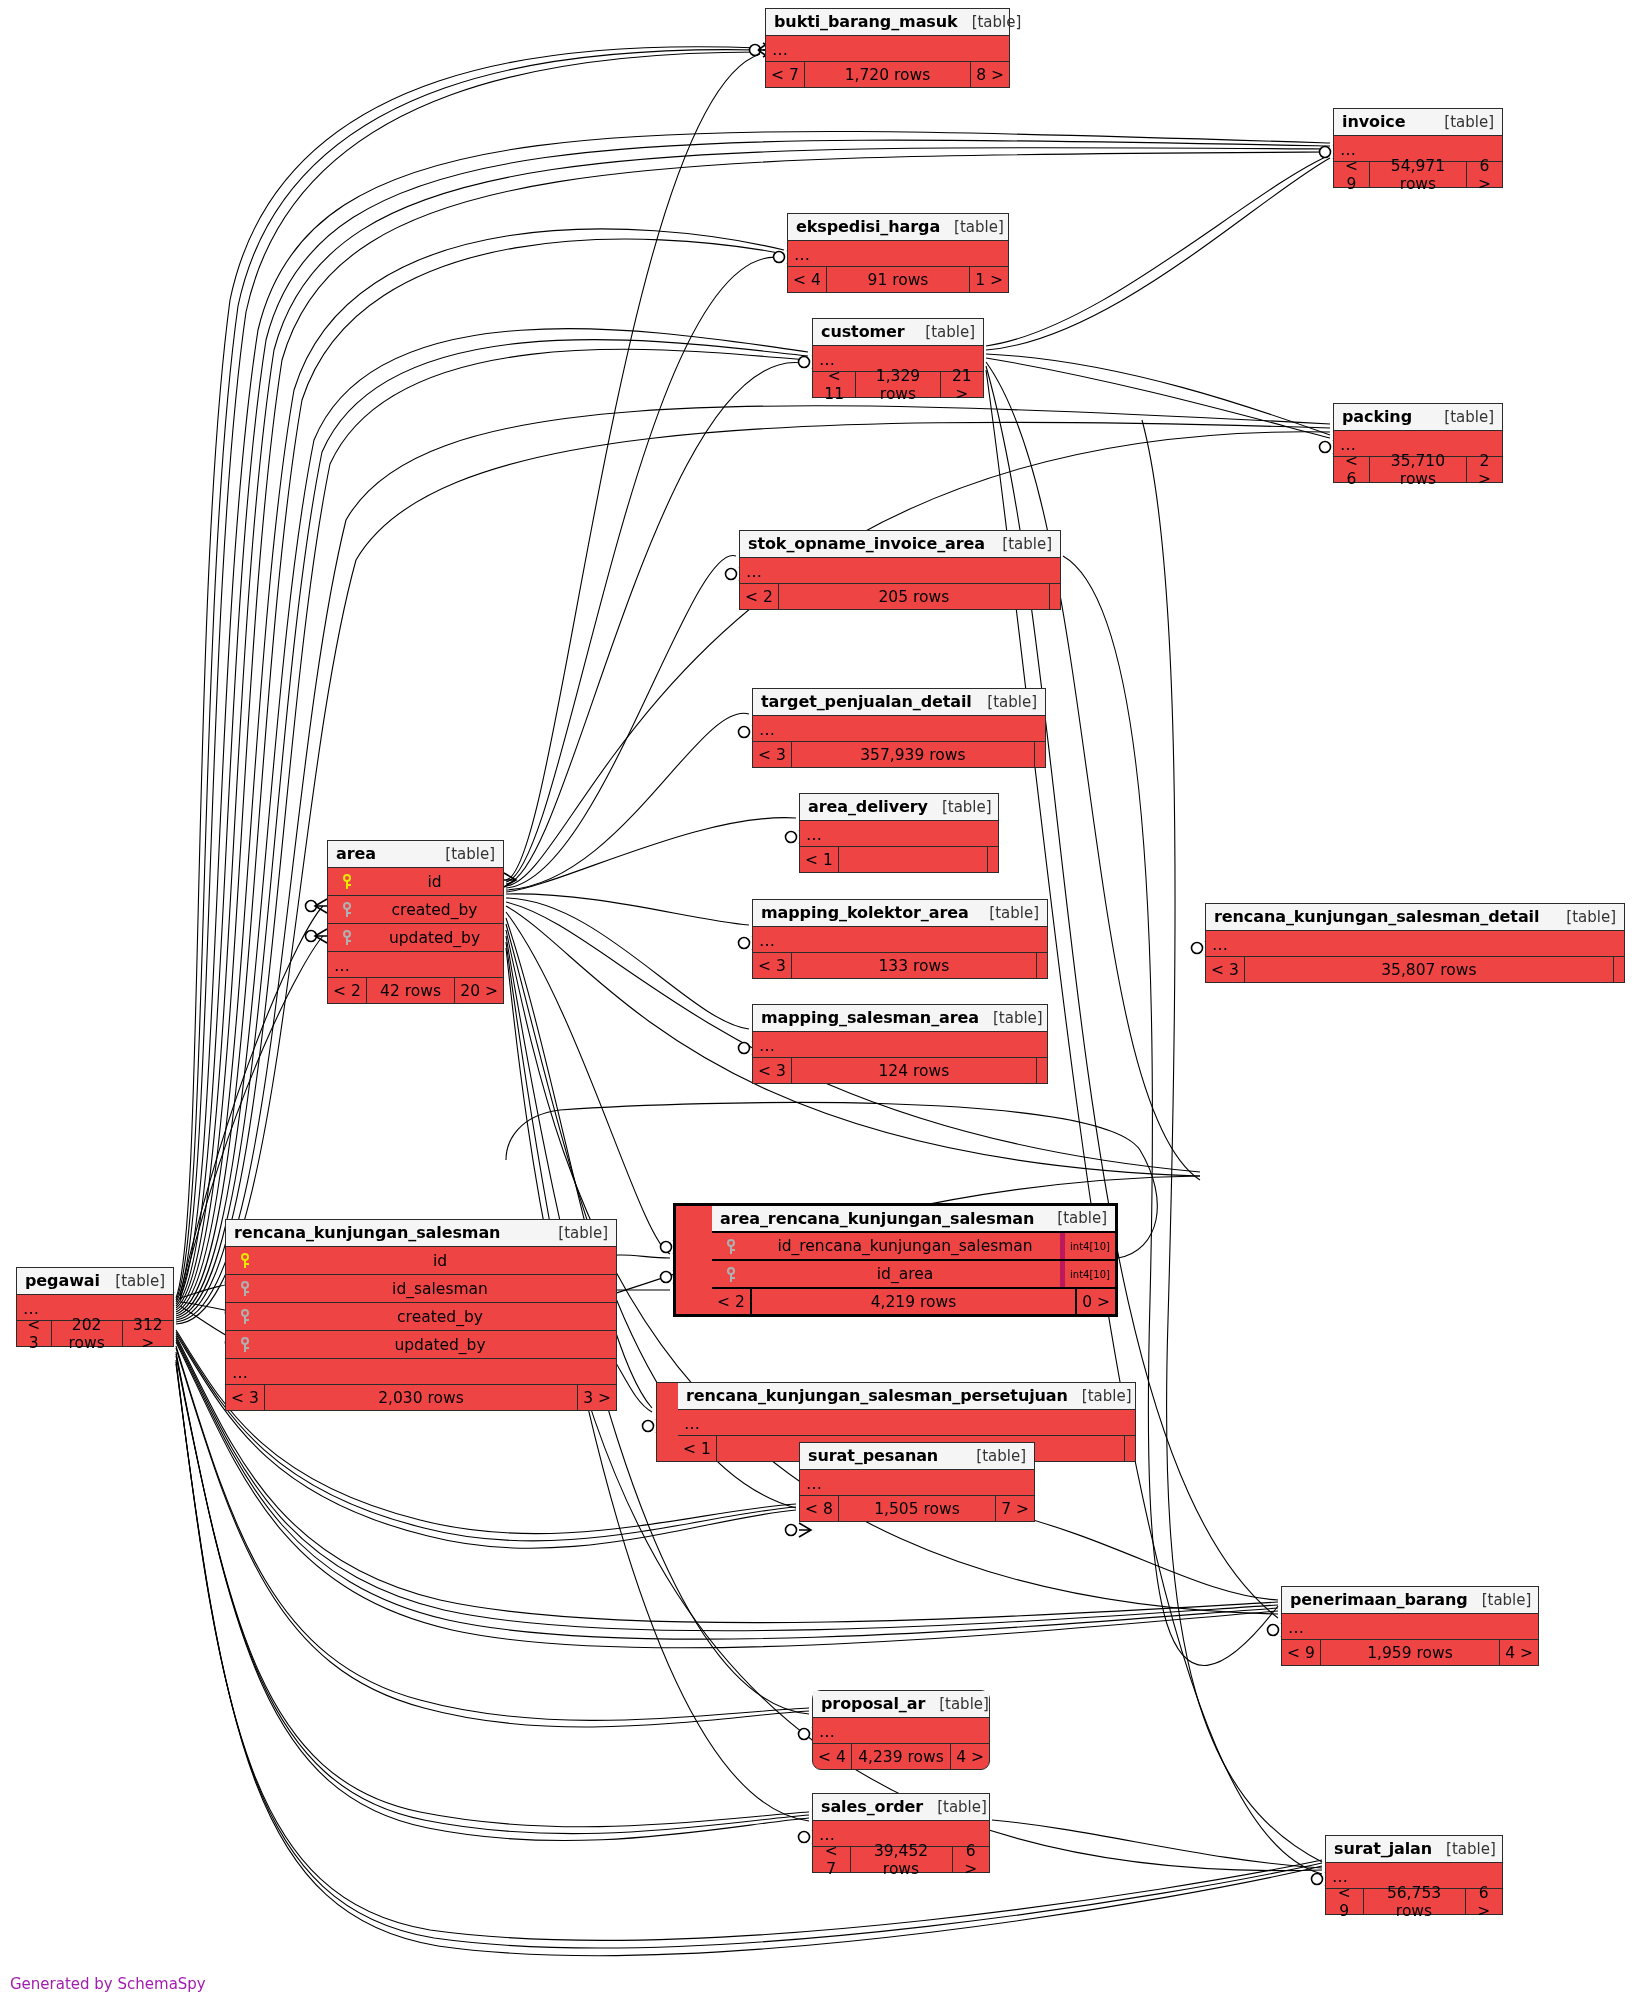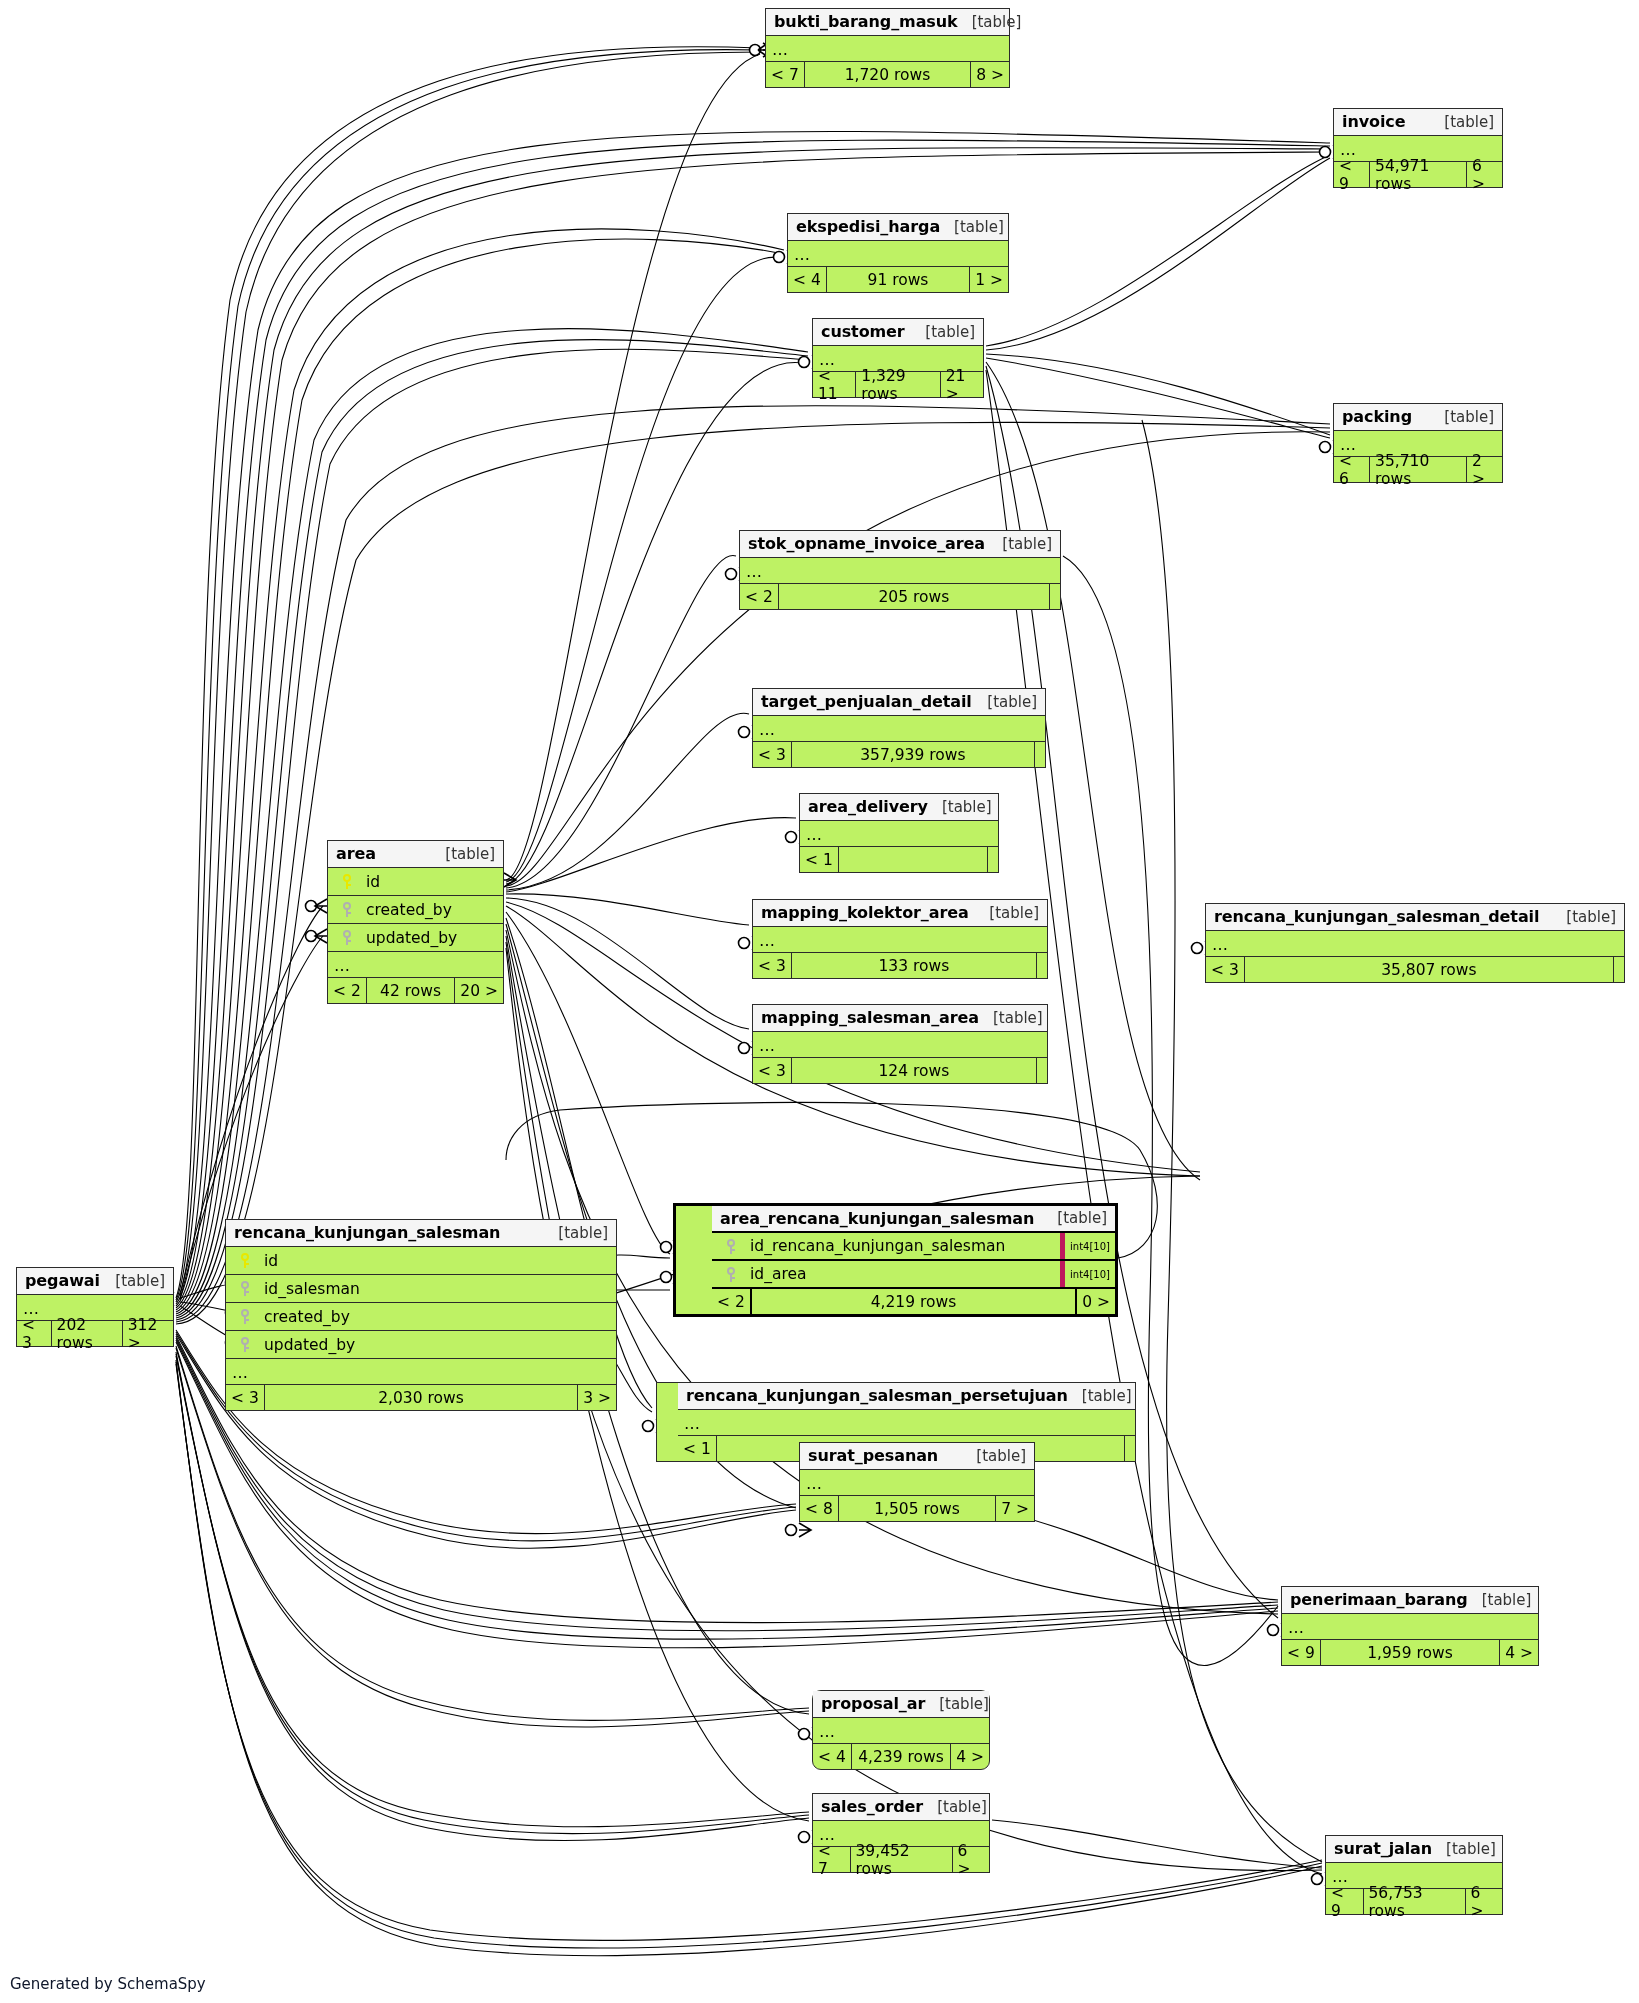--- a/index.html
+++ b/index.html
@@ -22,24 +22,25 @@
   }
   #edges {
     position: absolute;
     left: 0; top: 0;
     width: 1639px;
     height: 2003px;
     pointer-events: none;
   }
   .node {
     position: absolute;
-    background: #bef264;
+    background: #ef4444;
     border: 1px solid #2b2b2b;
     box-sizing: border-box;
     z-index: 5;
+    text-align: center;
   }
   .node.focus {
     border: 3px solid #000000;
   }
   .hdr {
     background: #f5f5f5;
     border-bottom: 1px solid #2b2b2b;
     display: flex;
     align-items: center;
     justify-content: space-between;
@@ -141,21 +142,21 @@
     width: 3px; height: 2px;
     background: currentColor;
   }
   .key.pk { color: #e8e800; }
   .key.fk { color: #b0b0b0; }
   .footer {
     position: absolute;
     left: 10px;
     bottom: 10px;
     font-size: 15px;
-    color: #0f172a;
+    color: #a21caf;
   }
 </style>
 </head>
 <body>
 
 <div id="diagram">
 
   <svg id="edges" viewBox="0 0 1639 2003" xmlns="http://www.w3.org/2000/svg">
     <defs>
       <g id="crowfoot">

